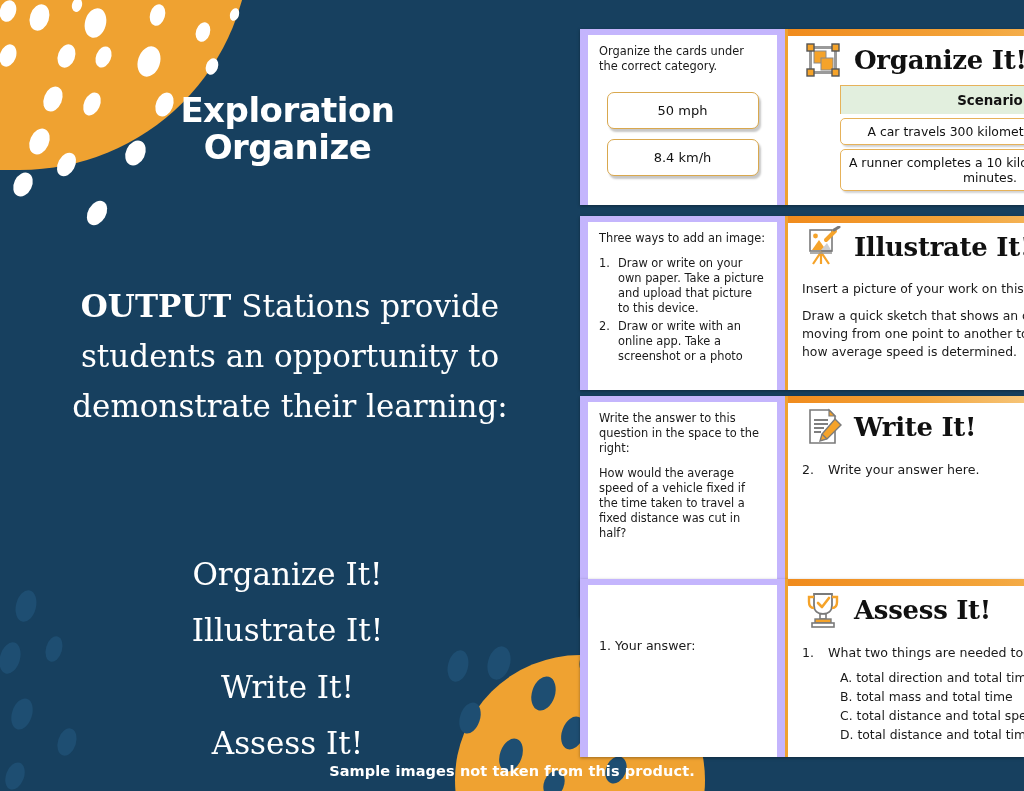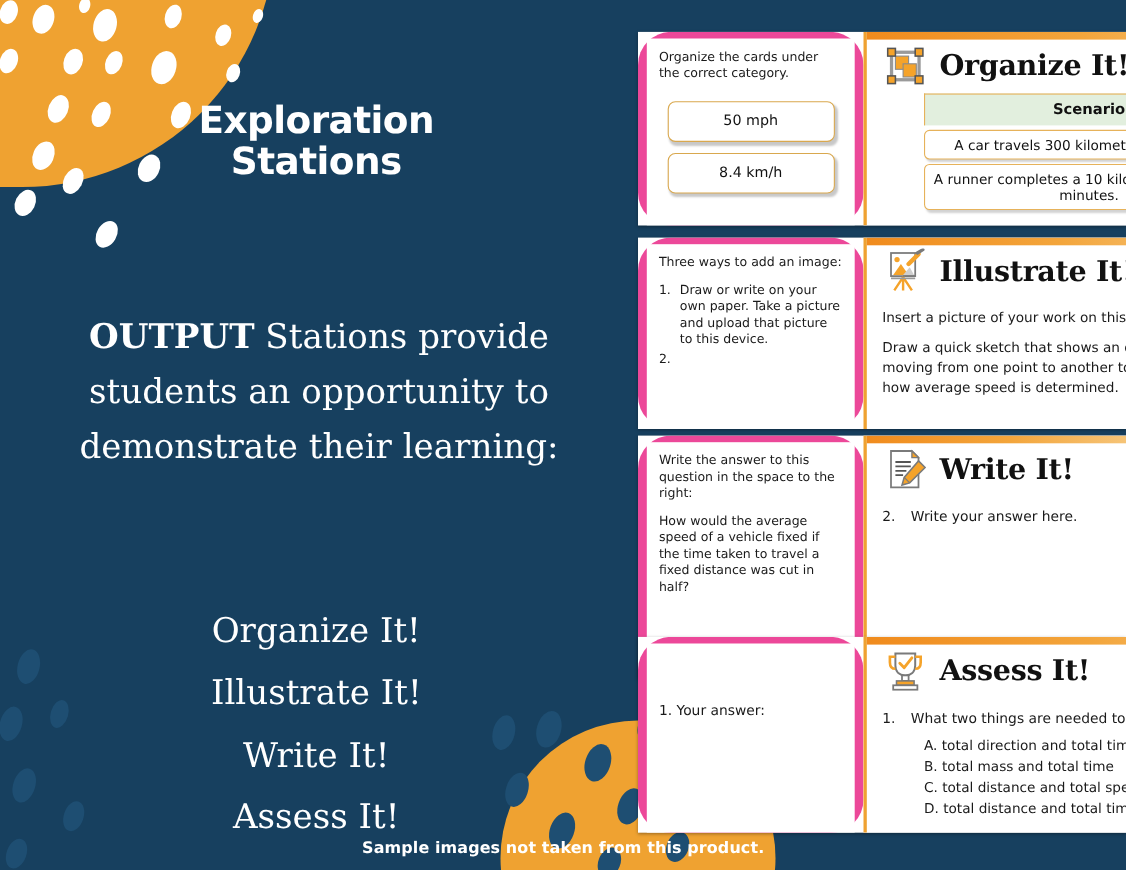--- a/index.html
+++ b/index.html
@@ -76,22 +76,22 @@
     box-shadow:0 1px 3px rgba(0,0,0,.35);
     display:flex;
   }
   .card-1{top:29px;height:176px;}
   .card-2{top:216px;height:174px;}
   .card-3{top:396px;height:221px;}
   .card-4{top:579px;height:178px;}
 
   
   .slide-left{
-    width:205px;flex:0 0 205px;background:#ec4899;
-    padding:6px 8px 0 8px;box-sizing:border-box;border-radius:30px;
+    width:205px;flex:0 0 205px;background:#c4b5fd;
+    padding:6px 8px 0 8px;box-sizing:border-box;
   }
   .slide-left-inner{
     background:#ffffff;height:100%;box-sizing:border-box;
     padding:9px 11px 0 11px;
     font-family:"DejaVu Sans", sans-serif;
     font-size:11.4px;line-height:1.32;color:#1a1a1a;
   }
   .slide-left-inner p{margin:0 0 10px 0;}
   .numlist{margin:0;padding:0;list-style:none;}
   .numlist li{display:flex;margin-bottom:3px;}
@@ -209,21 +209,21 @@
     <span class="dot-on-orange" style="left:122px;top:86px;width:22px;height:34px;transform:rotate(20deg);"></span>
     <span class="dot-on-orange" style="left:178px;top:62px;width:20px;height:30px;transform:rotate(18deg);"></span>
     <span class="dot-on-orange" style="left:8px;top:20px;width:20px;height:32px;transform:rotate(14deg);"></span>
     <span class="dot-on-orange" style="left:104px;top:140px;width:20px;height:28px;transform:rotate(22deg);"></span>
     <span class="dot-on-orange" style="left:166px;top:126px;width:20px;height:28px;transform:rotate(22deg);"></span>
   </div>
 
   <div class="left-col">
     <div class="title">
       <div>Exploration</div>
-      <div>Stations</div>
+      <div>Organize</div>
     </div>
 
     <div class="body-text">
       <b>OUTPUT</b><span> Stations provide students an opportunity to demonstrate their learning:</span>
     </div>
 
     <div class="station-list">
       <div>Organize It!</div>
       <div>Illustrate It!</div>
       <div>Write It!</div>
@@ -271,20 +271,21 @@
       <div class="slide-left">
         <div class="slide-left-inner">
           <p>Three ways to add an image:</p>
           <ul class="numlist">
             <li>
               <span class="n">1.</span>
               <span class="t">Draw or write on your own paper. Take a picture and upload that picture to this device.</span>
             </li>
             <li>
               <span class="n">2.</span>
+              <span class="t">Draw or write with an online app. Take a screenshot or a photo</span>
             </li>
           </ul>
         </div>
       </div>
       <div class="slide-right">
         <div class="slide-body">
           <div class="head-row">
             <span class="icon-box">
               <svg viewBox="0 0 42 42" width="42" height="42">
                 <rect x="8" y="4" width="22" height="21" fill="#fff" stroke="#7a7a7a" stroke-width="1.6"></rect>

